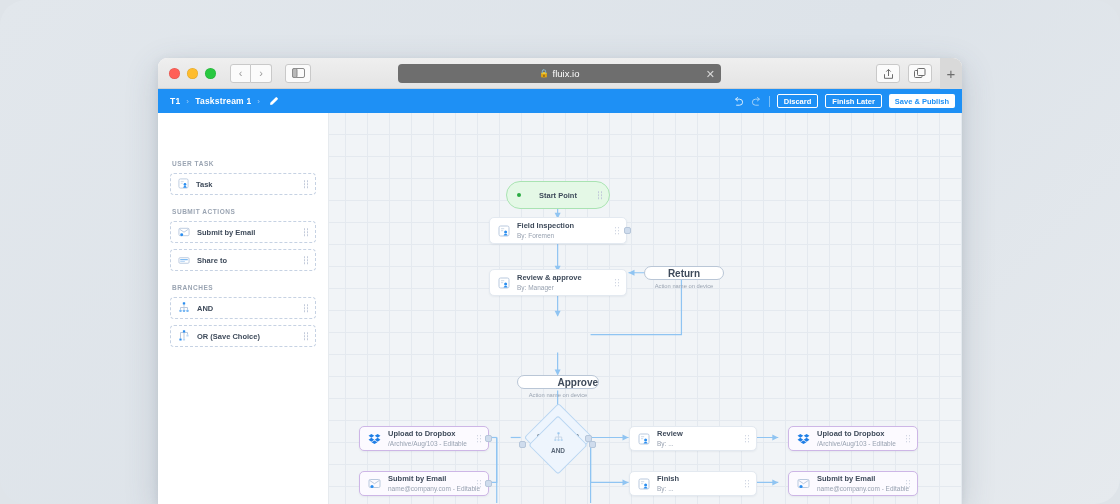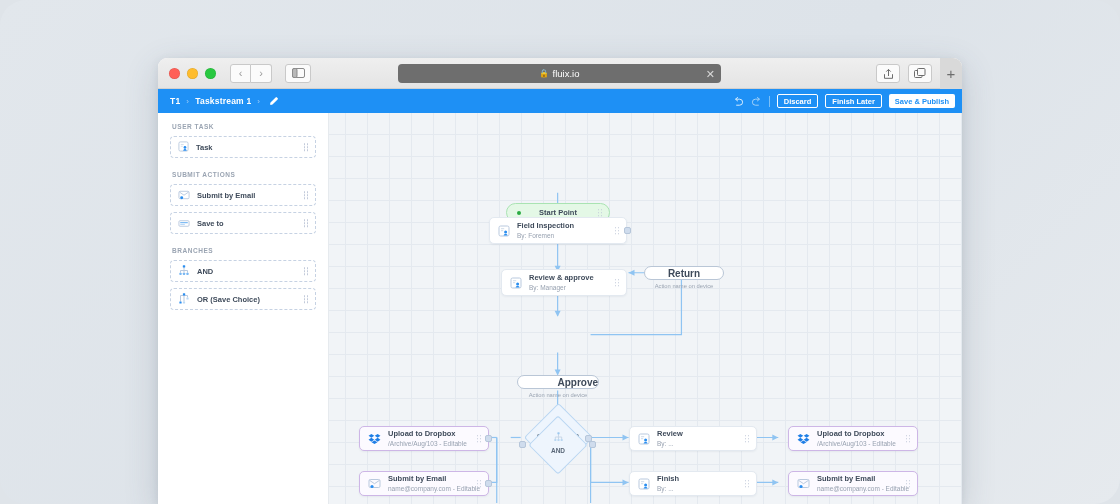--- a/index.html
+++ b/index.html
@@ -94,21 +94,21 @@
     height:14px;border-radius:2px;font-size:7.5px;font-weight:bold;
     display:flex;align-items:center;padding:0 6px;white-space:nowrap;
   }
   .abtn.ghost{background:transparent;border:1px solid #ffffff;color:#ffffff;}
   .abtn.solid{background:#ffffff;color:#1e90f5;}
 
   
   .appbody{ display:flex; height:391px; }
 
   
-  .sidebar{ width:170px; background:#ffffff; padding:10px 12px 0 12px; flex:none;}
+  .sidebar{ width:170px; background:#ffffff; padding:10px 12px 0 12px; flex:none;margin-top:37px;}
   .secttl{
     font-size:6.5px;letter-spacing:.55px;color:#9aa4b2;font-weight:bold;
     margin:0 0 6px 2px;text-transform:uppercase;
   }
   .secttl.gap{margin-top:13px;}
   .palcard{
     height:22px;border:1px dashed #c6d2e3;border-radius:4px;background:#fff;
     display:flex;align-items:center;padding:0 7px;margin-bottom:6px;position:relative;
   }
   .palcard .lbl{font-size:7.5px;color:#3e4a5a;font-weight:bold;margin-left:7px;}
@@ -309,21 +309,21 @@
       </div>
 
       <div class="palcard">
         <span class="ico">
           <svg width="12" height="9" viewBox="0 0 13 9">
               <rect x="1" y="1.5" width="11" height="6" rx="1.2" fill="none" stroke="#b9c9de"></rect>
               <rect x="2.4" y="3" width="8.2" height="1.2" fill="#6fb4f3"></rect>
               <rect x="2.4" y="5" width="5" height="1.2" fill="#bcd9f6"></rect>
             </svg>
         </span>
-        <span class="lbl">Save to</span>
+        <span class="lbl">Share to</span>
         <span class="grip">
             <i></i>
             <i></i>
             <i></i>
             <i></i>
             <i></i>
             <i></i>
           </span>
       </div>
 
@@ -405,21 +405,21 @@
           <polygon points="140,325 146,322 146,328"></polygon>
           <polygon points="140,370 146,367 146,373"></polygon>
           <polygon points="300,325 294,322 294,328"></polygon>
           <polygon points="300,370 294,367 294,373"></polygon>
           <polygon points="450,325 444,322 444,328"></polygon>
           <polygon points="450,370 444,367 444,373"></polygon>
         </g>
       </svg>
 
       <div class="node" style="left:177px; top:68px; width:104px;">
-        <div class="pill start" style="height:19px;margin-top:22px;">
+        <div class="pill start" style="height:28px;">
           <span class="greendot"></span>
           <span>Start Point</span>
           <span class="grip">
               <i></i>
               <i></i>
               <i></i>
               <i></i>
               <i></i>
               <i></i>
             </span>
@@ -447,21 +447,21 @@
               <i></i>
               <i></i>
               <i></i>
               <i></i>
             </span>
         </div>
         <span class="port" style="left:135px; top:10px;"></span>
       </div>
 
       <div class="node" style="left:160px; top:156px; width:138px;">
-        <div class="card" style="height:27px;margin-left:12px;">
+        <div class="card" style="height:27px;">
           <span class="ico">
             <svg width="12" height="12" viewBox="0 0 12 12">
                 <rect x="1" y="1" width="10" height="10" rx="1.6" fill="none" stroke="#b9c9de"></rect>
                 <rect x="3" y="3.2" width="3.2" height="1" fill="#cfdbe9"></rect>
                 <rect x="3" y="5.2" width="2.2" height="1" fill="#cfdbe9"></rect>
                 <circle cx="7.6" cy="7" r="1.5" fill="#2a8ef0"></circle>
                 <path d="M5.6 10.6c.3-1.2 1.1-1.9 2-1.9s1.7.7 2 1.9z" fill="#2a8ef0"></path>
               </svg>
           </span>
           <span class="txt">

